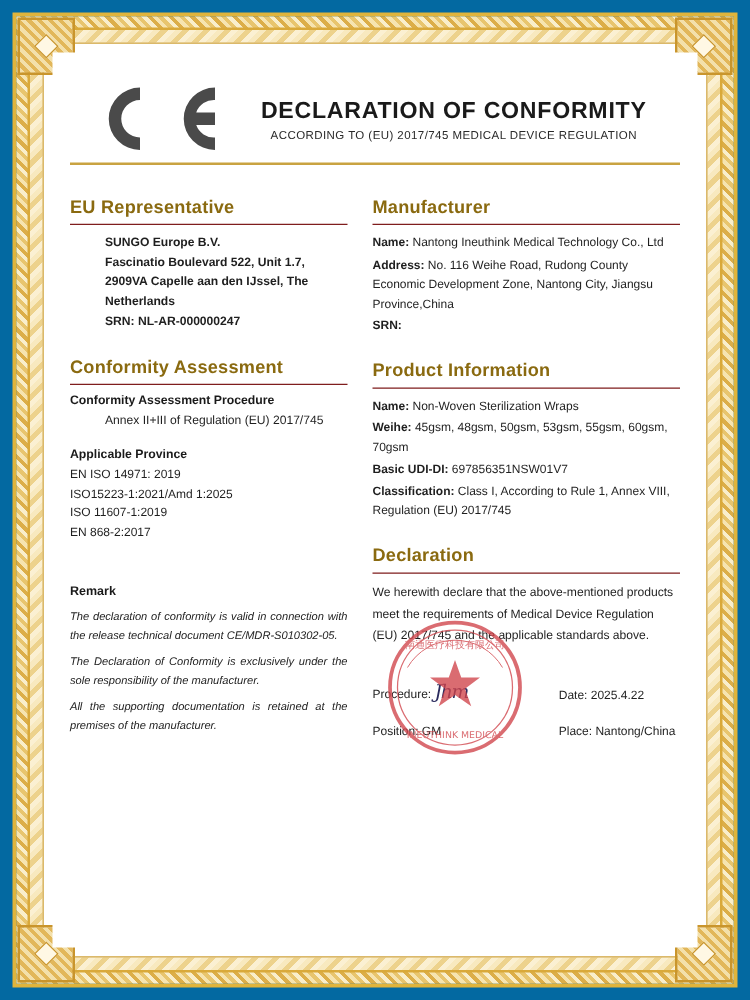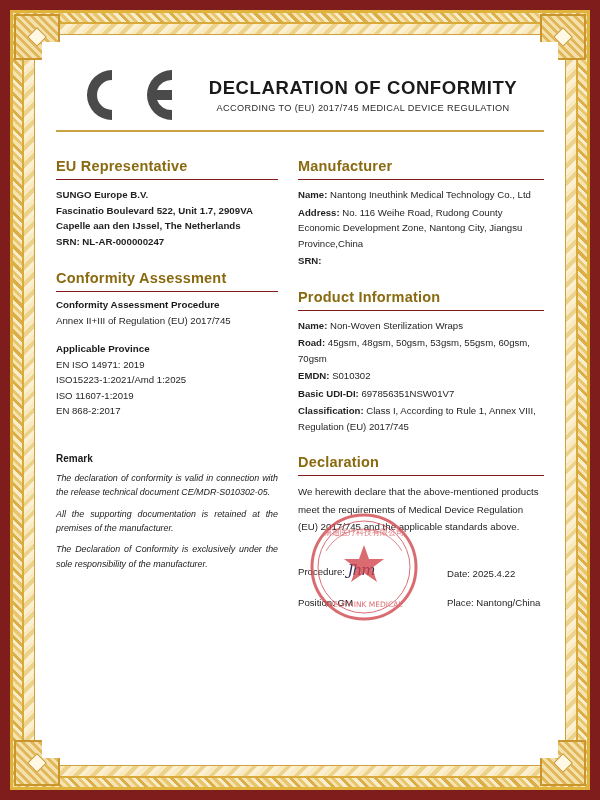--- a/index.html
+++ b/index.html
@@ -7,21 +7,21 @@
     margin: 0; padding: 0;
     width: 600px; height: 800px;
     background: #ffffff;
     font-family: "Liberation Sans", sans-serif;
   }
 
   
   .page {
     position: relative;
     width: 600px; height: 800px;
-    background: #7f1d1d;
+    background: #0369a1;
     overflow: hidden;
   }
   .border-outer {
     position: absolute;
     left: 10px; top: 10px; right: 10px; bottom: 10px;
     border: 3px solid #e0b43c;
     background:
       repeating-linear-gradient(45deg,
         #f6e4b0 0px, #f6e4b0 3px,
         #e8c56e 3px, #e8c56e 6px,
@@ -123,20 +123,21 @@
     padding-bottom: 5px;
     border-bottom: 1px solid #7f1d1d;
     letter-spacing: .2px;
   }
   h2.section.gap { margin-top: 20px; }
 
   .para {
     font-size: 9.7px;
     line-height: 1.62;
     color: #1f1f1f;
+    margin-left: 28px;
   }
   .para.bold { font-weight: bold; }
   .sub-head {
     font-size: 9.8px;
     font-weight: bold;
     color: #1a1a1a;
     margin: 0 0 3px 0;
   }
   .sub-head.gap { margin-top: 14px; }
   .std-list { font-size: 9.6px; line-height: 1.62; color: #1f1f1f; }
@@ -248,22 +249,22 @@
         <div class="sub-head gap">Applicable Province</div>
         <div class="std-list">
           <div>EN ISO 14971: 2019</div>
           <div>ISO15223-1:2021/Amd 1:2025</div>
           <div>ISO 11607-1:2019</div>
           <div>EN 868-2:2017</div>
         </div>
 
         <div class="remark-title">Remark</div>
         <div class="remark-p">The declaration of conformity is valid in connection with the release technical document CE/MDR-S010302-05.</div>
+        <div class="remark-p">The Declaration of Conformity is exclusively under the sole responsibility of the manufacturer.</div>
         <div class="remark-p">All the supporting documentation is retained at the premises of the manufacturer.</div>
-        <div class="remark-p">The Declaration of Conformity is exclusively under the sole responsibility of the manufacturer.</div>
       </div>
 
       <div class="col-right">
 
         <h2 class="section">Manufacturer</h2>
         <div class="kv">
           <span class="k">Name:</span>
           <span>Nantong Ineuthink Medical Technology Co., Ltd</span>
         </div>
         <div class="kv">
@@ -274,26 +275,22 @@
           <span class="k">SRN:</span>
           <span></span>
         </div>
 
         <h2 class="section gap">Product Information</h2>
         <div class="kv">
           <span class="k">Name:</span>
           <span>Non-Woven Sterilization Wraps</span>
         </div>
         <div class="kv">
-          <span class="k">Road:</span>
+          <span class="k">Weihe:</span>
           <span>45gsm, 48gsm, 50gsm, 53gsm, 55gsm, 60gsm, 70gsm</span>
-        </div>
-        <div class="kv">
-          <span class="k">EMDN:</span>
-          <span>S010302</span>
         </div>
         <div class="kv">
           <span class="k">Basic UDI-DI:</span>
           <span>697856351NSW01V7</span>
         </div>
         <div class="kv">
           <span class="k">Classification:</span>
           <span>Class I, According to Rule 1, Annex VIII, Regulation (EU) 2017/745</span>
         </div>
 

